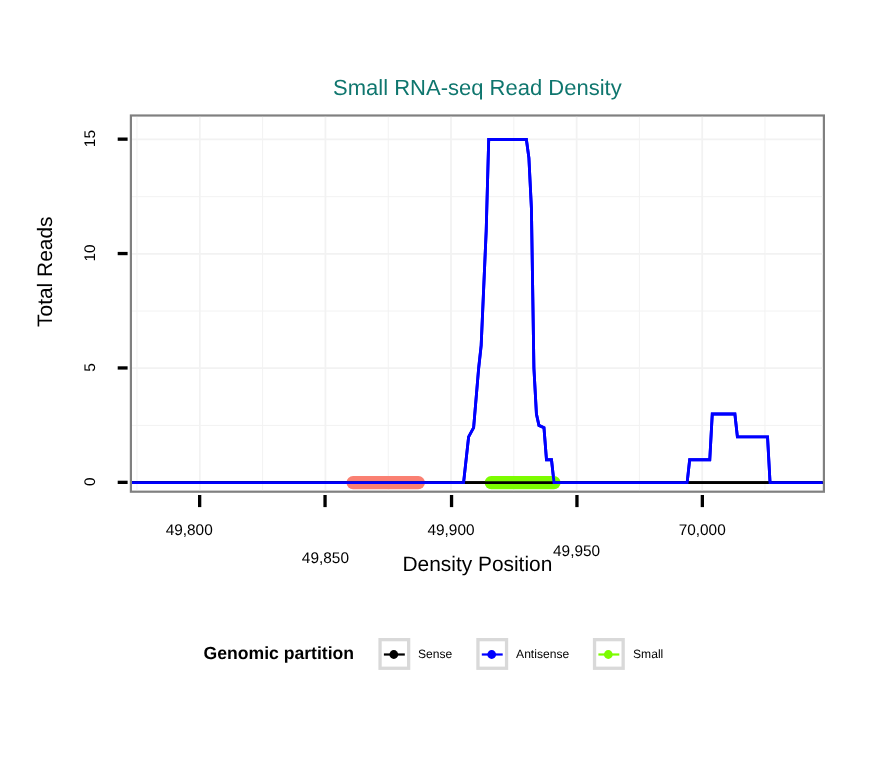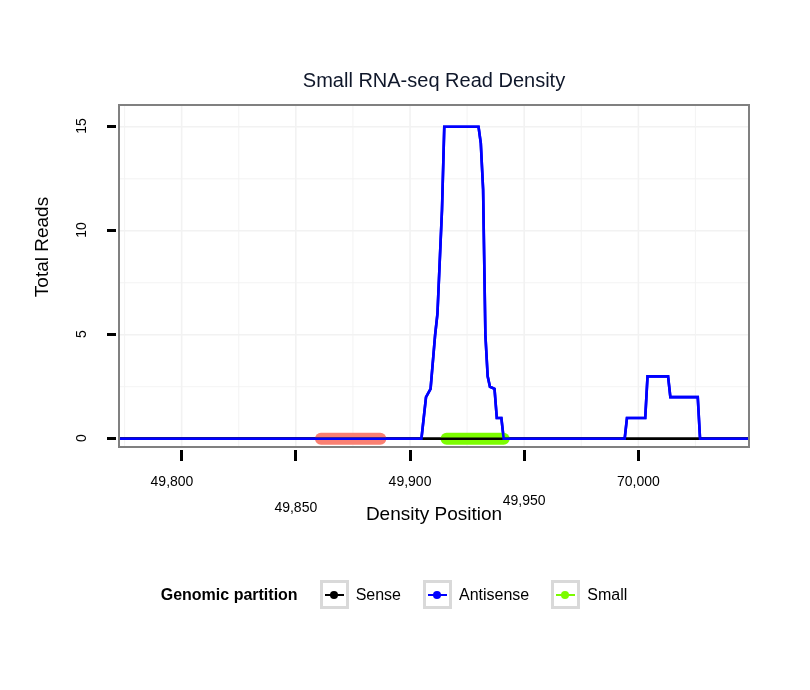--- a/index.html
+++ b/index.html
@@ -25,21 +25,21 @@
 
   
   #chart-title {
     position: absolute;
     left: 118px;
     top: 68px;
     width: 632px;
     text-align: center;
     font-size: 20px;
     line-height: 24px;
-    color: #0f172a;
+    color: #0f766e;
     white-space: nowrap;
   }
 
   
   #plot-panel {
     position: absolute;
     left: 118px;
     top: 104px;
     width: 632px;
     height: 344px;
@@ -154,21 +154,21 @@
   }
   .legend-key .kdot {
     position: absolute;
     left: 7px;
     top: 7.5px;
     width: 8px;
     height: 8px;
     border-radius: 50%;
   }
   .legend-label {
-    font-size: 16px;
+    font-size: 11px;
     white-space: nowrap;
     margin-right: 14px;
   }
 </style>
 </head>
 <body>
 
 <div id="figure">
 
   <div id="chart-title">Small RNA-seq Read Density</div>

